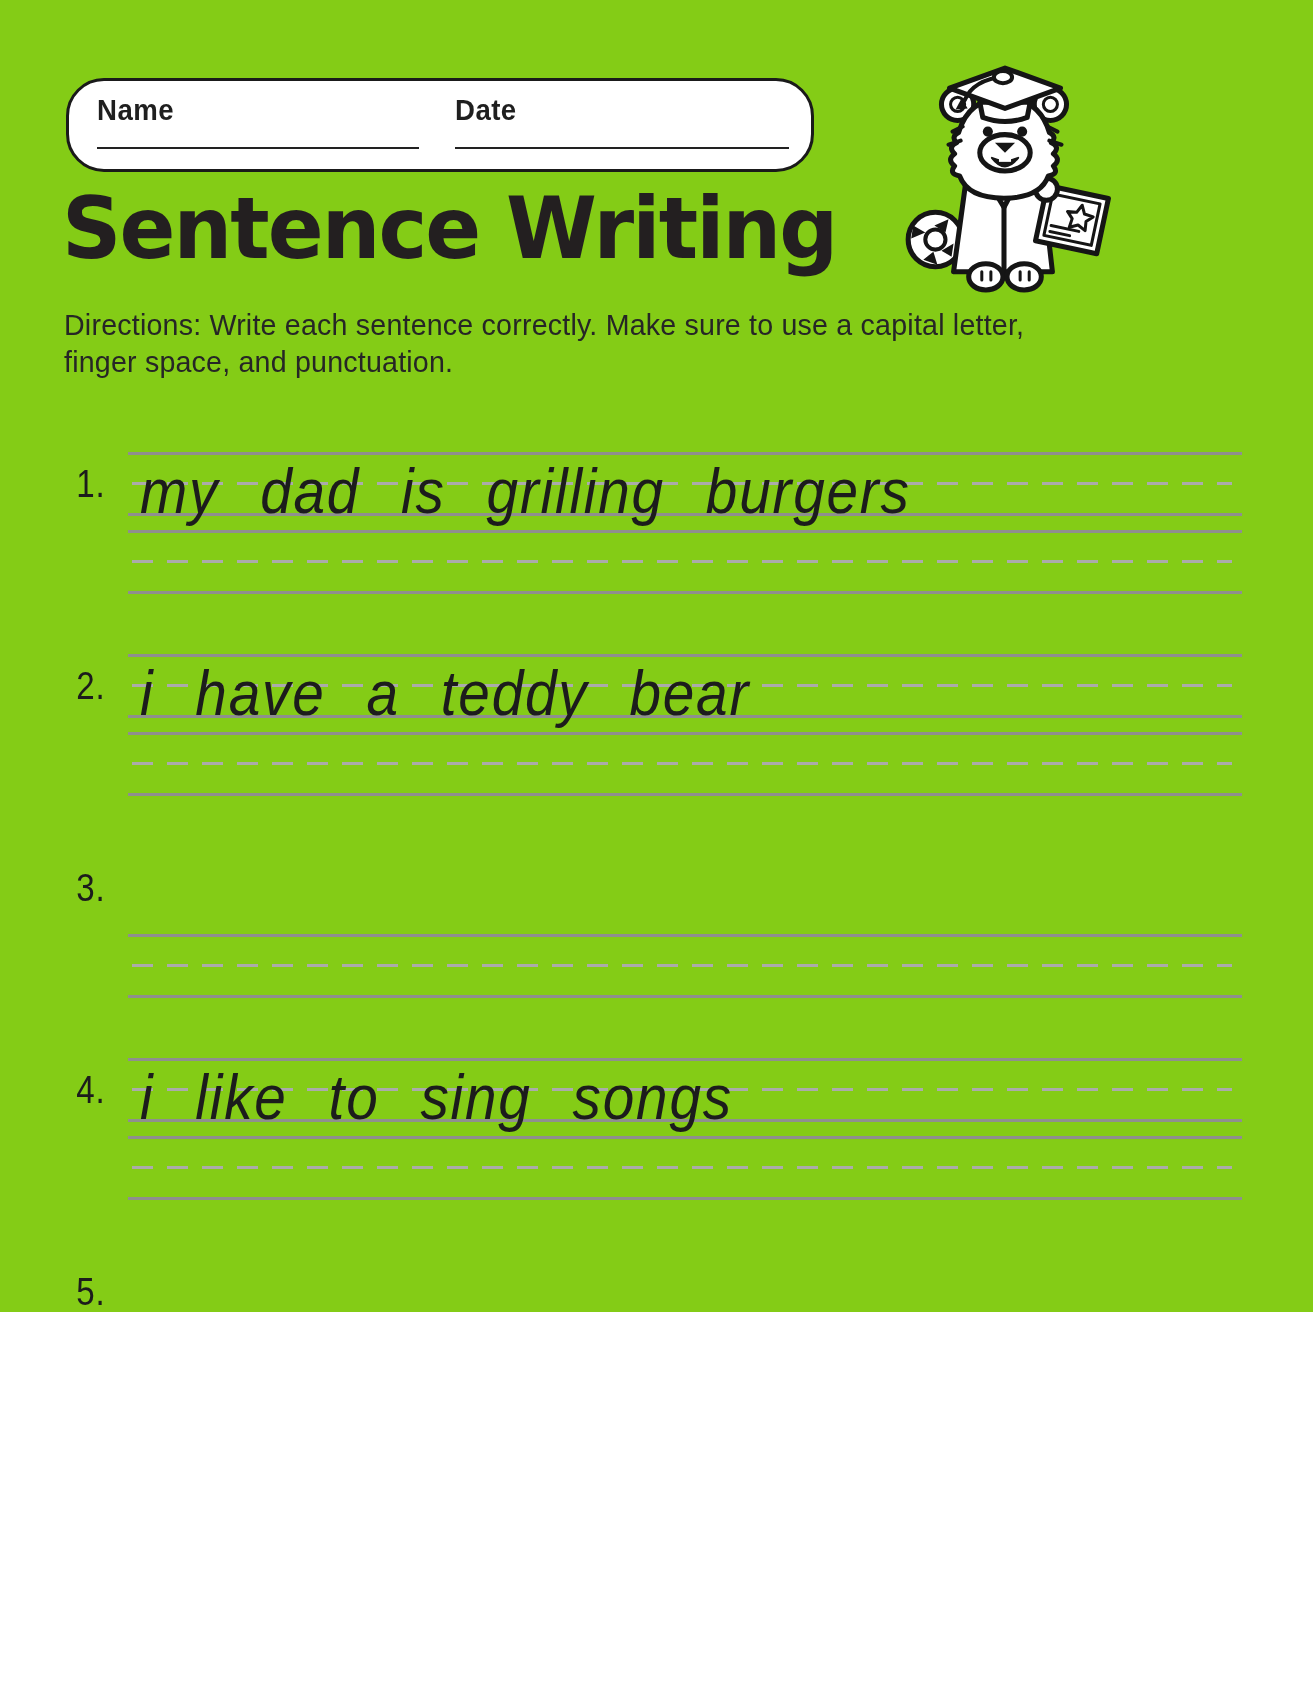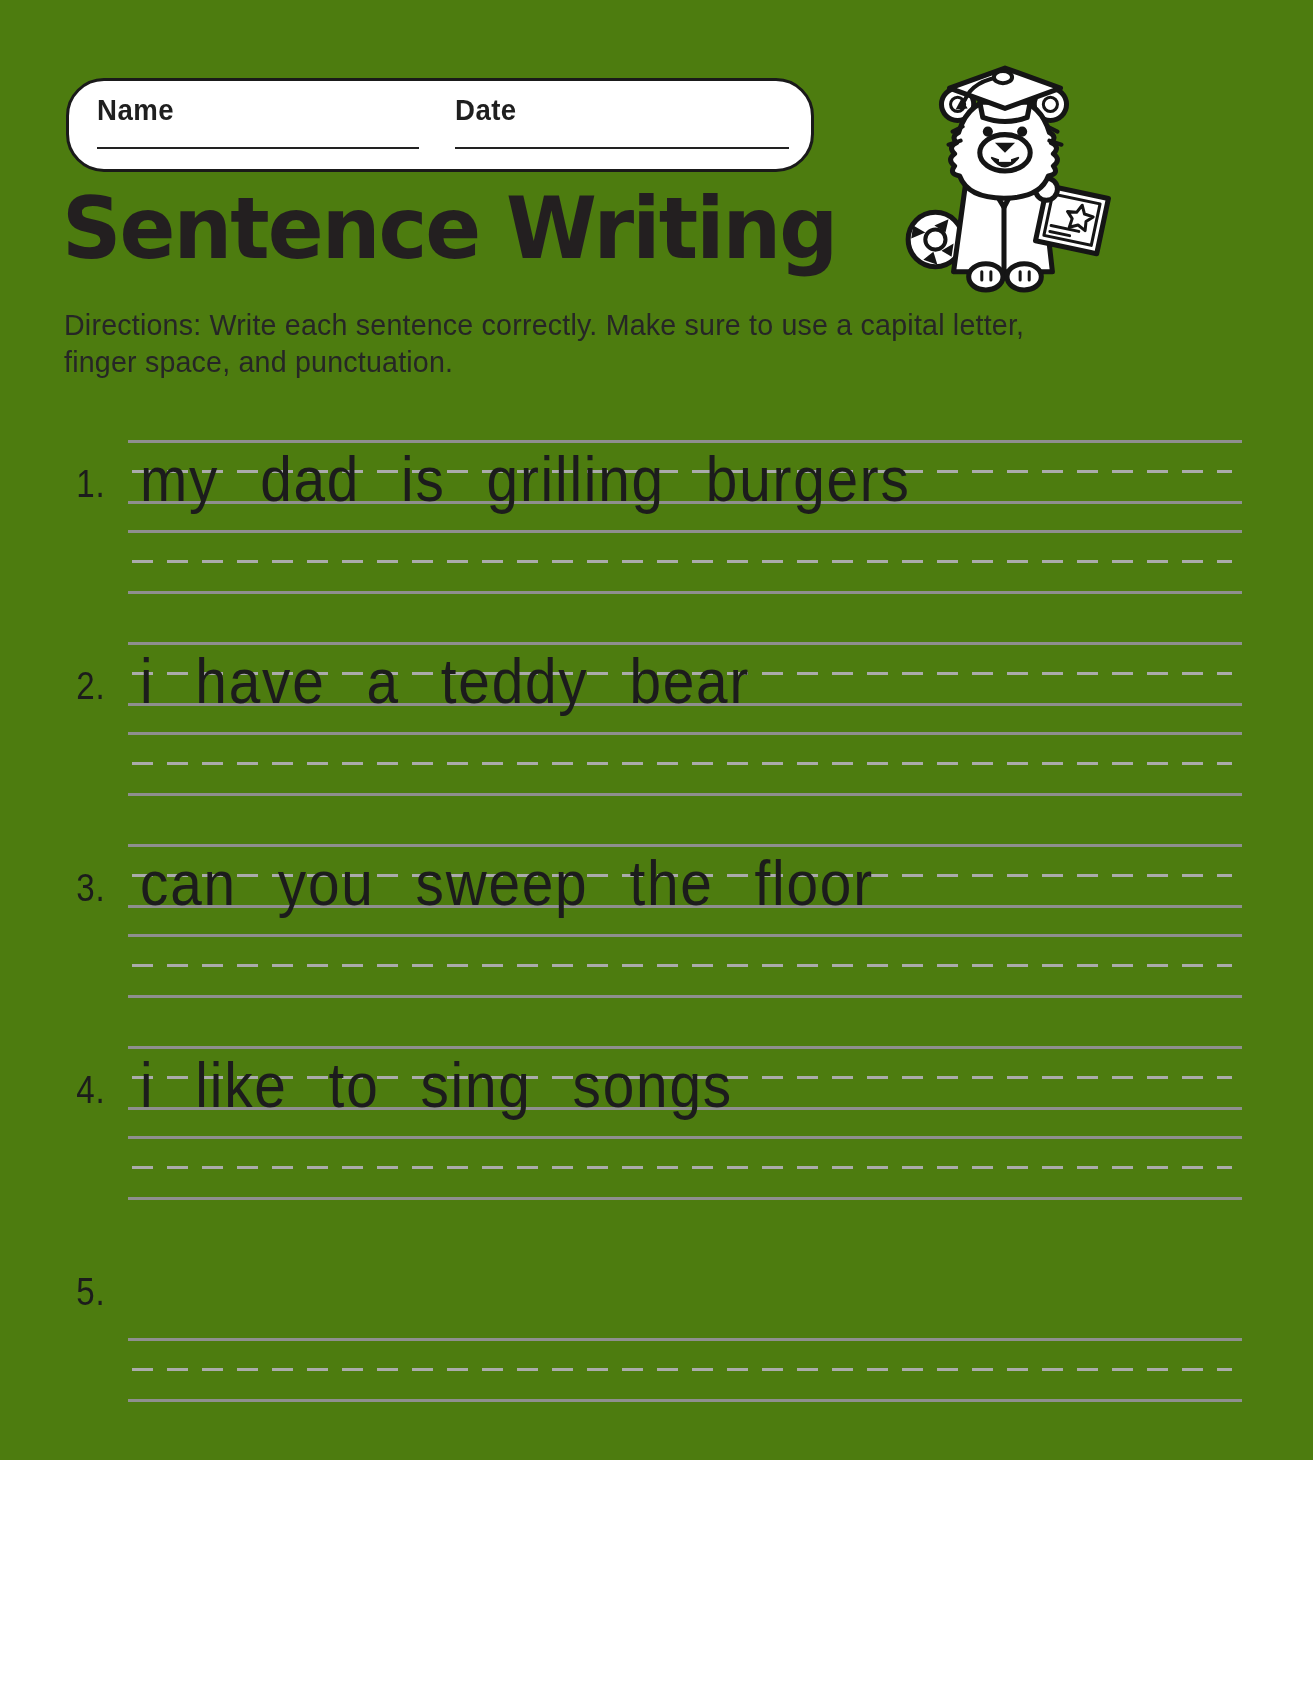--- a/index.html
+++ b/index.html
@@ -1,17 +1,17 @@
 <!DOCTYPE html>
 <html><head>
 <meta charset="utf-8">
 <style>
   html,body { margin:0; padding:0; background:#ffffff; }
   .page {
-    position:relative; width:1313px; height:1460px; background:#4d7c0f;
+    position:relative; width:1313px; height:1312px; background:#84cc16;
     font-family:"Liberation Sans", sans-serif; overflow:hidden;
   }
 
   
   .name-date-box {
     position:absolute; left:66px; top:78px; width:742px; height:88px;
     border:3.5px solid #1a1a1a; border-radius:38px; background:#fff;
   }
   .nd-label {
     position:absolute; top:12px; font-size:30px; font-weight:bold;
@@ -42,21 +42,21 @@
   .tiger { position:absolute; left:898px; top:62px; width:214px; height:232px; }
 
   
   .item { position:absolute; left:0; width:1313px; height:202px; }
   .item-number {
     position:absolute; left:64px; top:28px; width:54px; text-align:center;
     font-size:39px; line-height:39px; color:#1c1c1c; letter-spacing:1px;
     transform:scaleX(0.85); transform-origin:center;
   }
   .ruled-set { position:absolute; left:128px; width:1114px; height:64px; }
-  .ruled-set.first  { top:4px; }
+  .ruled-set.first  { top:16px;font-style:italic; }
   .ruled-set.second { top:94px; }
   .rline { position:absolute; left:0; width:100%; }
   .rline.solid  { height:3px; background:#8f8f8f; }
   .rline.dashed {
     height:3px; width:calc(100% - 14px); left:4px;
     background:repeating-linear-gradient(90deg,#ababab 0 21px,transparent 21px 35px);
   }
   .rline.t { top:0; } .rline.m { top:30px; } .rline.b { top:61px; }
 
   .sentence {
@@ -156,26 +156,20 @@
     </div>
     <div class="ruled-set second">
       <div class="rline solid t"></div>
       <div class="rline dashed m"></div>
       <div class="rline solid b"></div>
     </div>
   </div>
 
   <div class="item" style="top:840px">
     <div class="item-number">3.</div>
-    <div class="ruled-set first">
-      <div class="rline solid t"></div>
-      <div class="rline dashed m"></div>
-      <div class="rline solid b"></div>
-      <div class="sentence">can you sweep the floor</div>
-    </div>
     <div class="ruled-set second">
       <div class="rline solid t"></div>
       <div class="rline dashed m"></div>
       <div class="rline solid b"></div>
     </div>
   </div>
 
   <div class="item" style="top:1042px">
     <div class="item-number">4.</div>
     <div class="ruled-set first">

